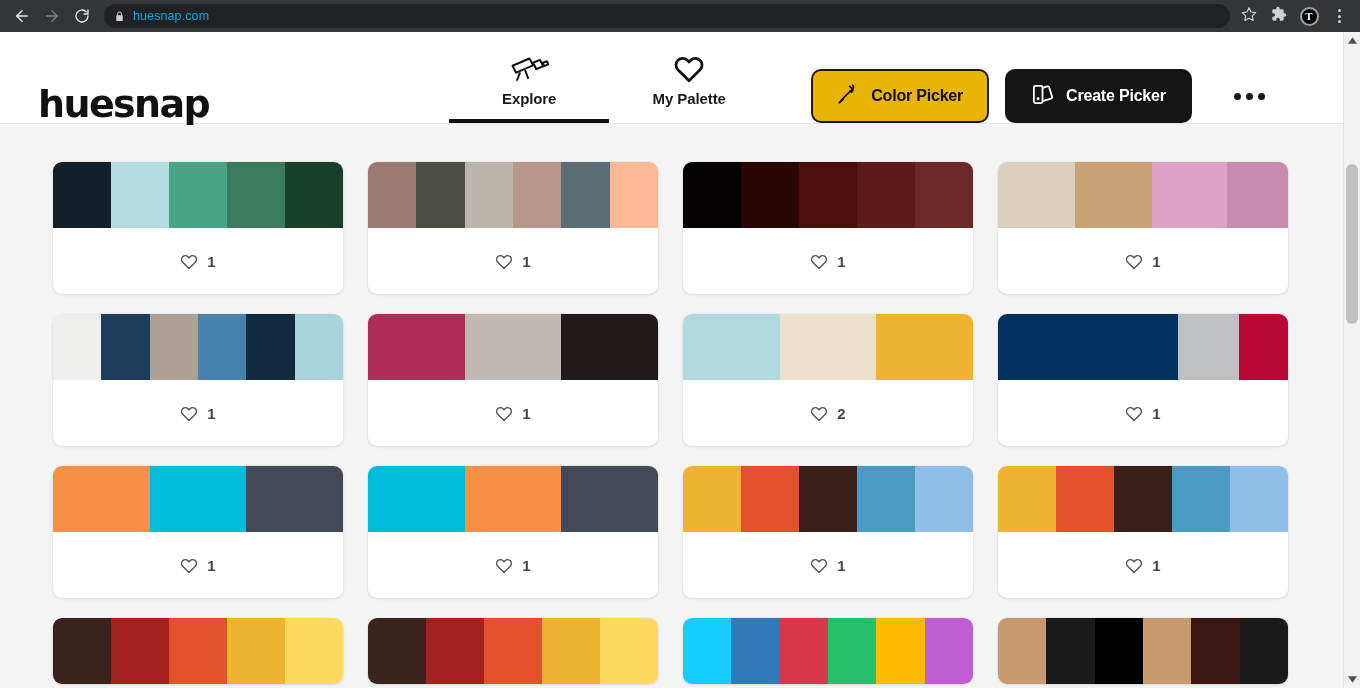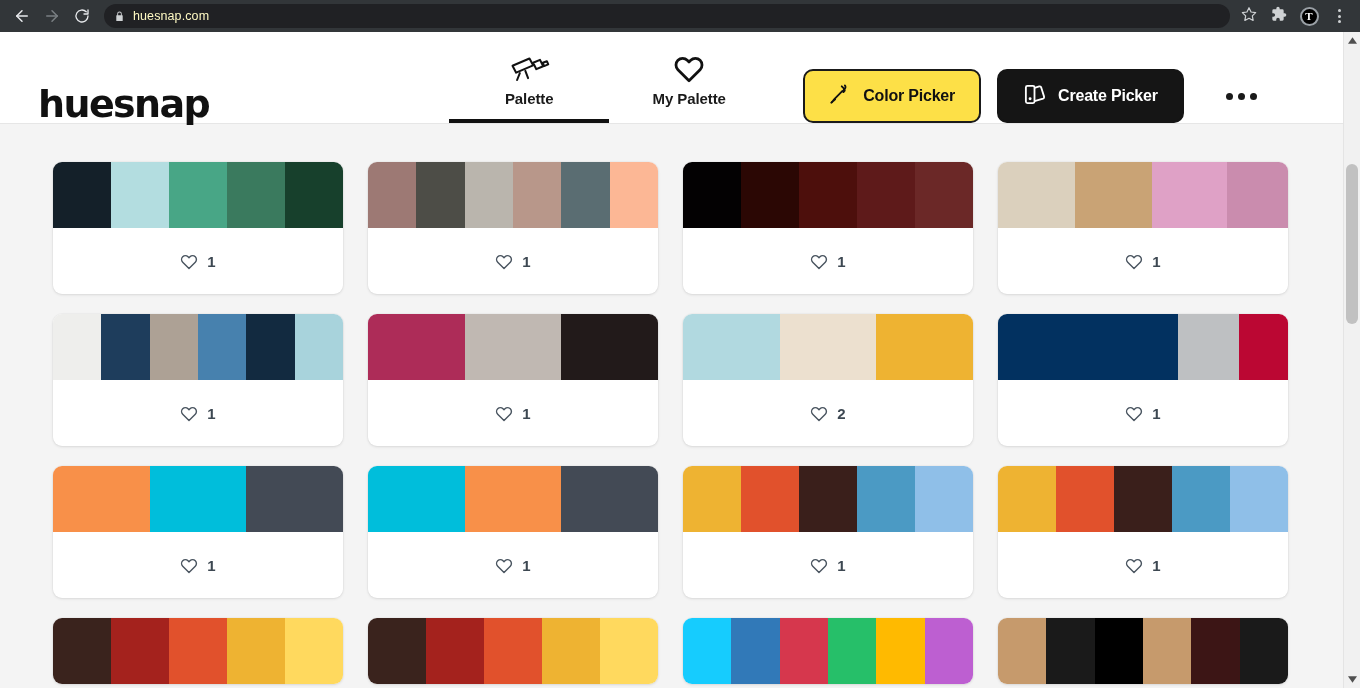--- a/index.html
+++ b/index.html
@@ -38,21 +38,21 @@
     display: flex;
     align-items: center;
     padding: 0 10px;
     margin-left: 6px;
     margin-right: 4px;
     gap: 8px;
     max-width: 1178px;
   }
   .omnibox .lock { display: flex; align-items: center; }
   .url-text {
-    color: #fef9c3;
+    color: #0ea5e9;
     font-size: 12.5px;
     letter-spacing: 0.1px;
     white-space: nowrap;
     overflow: hidden;
   }
   .chrome-right {
     display: flex;
     align-items: center;
     gap: 4px;
     flex: 0 0 auto;
@@ -152,23 +152,24 @@
     align-items: center;
     gap: 12px;
     padding: 0 24px;
     font-size: 16px;
     font-weight: 700;
     letter-spacing: -0.2px;
     cursor: pointer;
     white-space: nowrap;
   }
   .btn-outline {
-    background: #fde047;
+    background: #eab308;
     border: 2px solid #1a1a1a;
     color: #111111;
+    margin-left: 8px;
   }
   .btn-solid {
     background: #151515;
     border: 2px solid #151515;
     color: #ffffff;
   }
   .header-more {
     margin-left: 26px;
     display: flex;
     align-items: center;
@@ -319,21 +320,21 @@
       <div class="nav-tab active">
         <span class="nav-icon">
           <svg width="44" height="32" viewBox="0 0 48 34" fill="none" stroke="#111" stroke-width="2.2" stroke-linejoin="round" stroke-linecap="round">
             <path d="M6 13.5 L24.5 5.5 L28.5 13 L10 21 Z"></path>
             <path d="M28.5 10.2 L36 7 L39.5 14 L32 17.2 Z"></path>
             <path d="M39 10.2 L43.5 8.5 L45 12 L40.5 13.8 Z"></path>
             <line x1="14" y1="21.5" x2="11" y2="29"></line>
             <line x1="20" y1="19" x2="23" y2="27"></line>
           </svg>
         </span>
-        <span class="tab-label">Palette</span>
+        <span class="tab-label">Explore</span>
       </div>
       <div class="nav-tab">
         <span class="nav-icon">
           <svg width="32" height="29" viewBox="0 0 24 22" fill="none" stroke="#111" stroke-width="2.1" stroke-linejoin="round">
               <path d="M12 20.3 3.6 11.9a5 5 0 0 1 7.1-7.1l1.3 1.3 1.3-1.3a5 5 0 1 1 7.1 7.1z"></path>
             </svg>
         </span>
         <span class="tab-label">My Palette</span>
       </div>
     </div>

